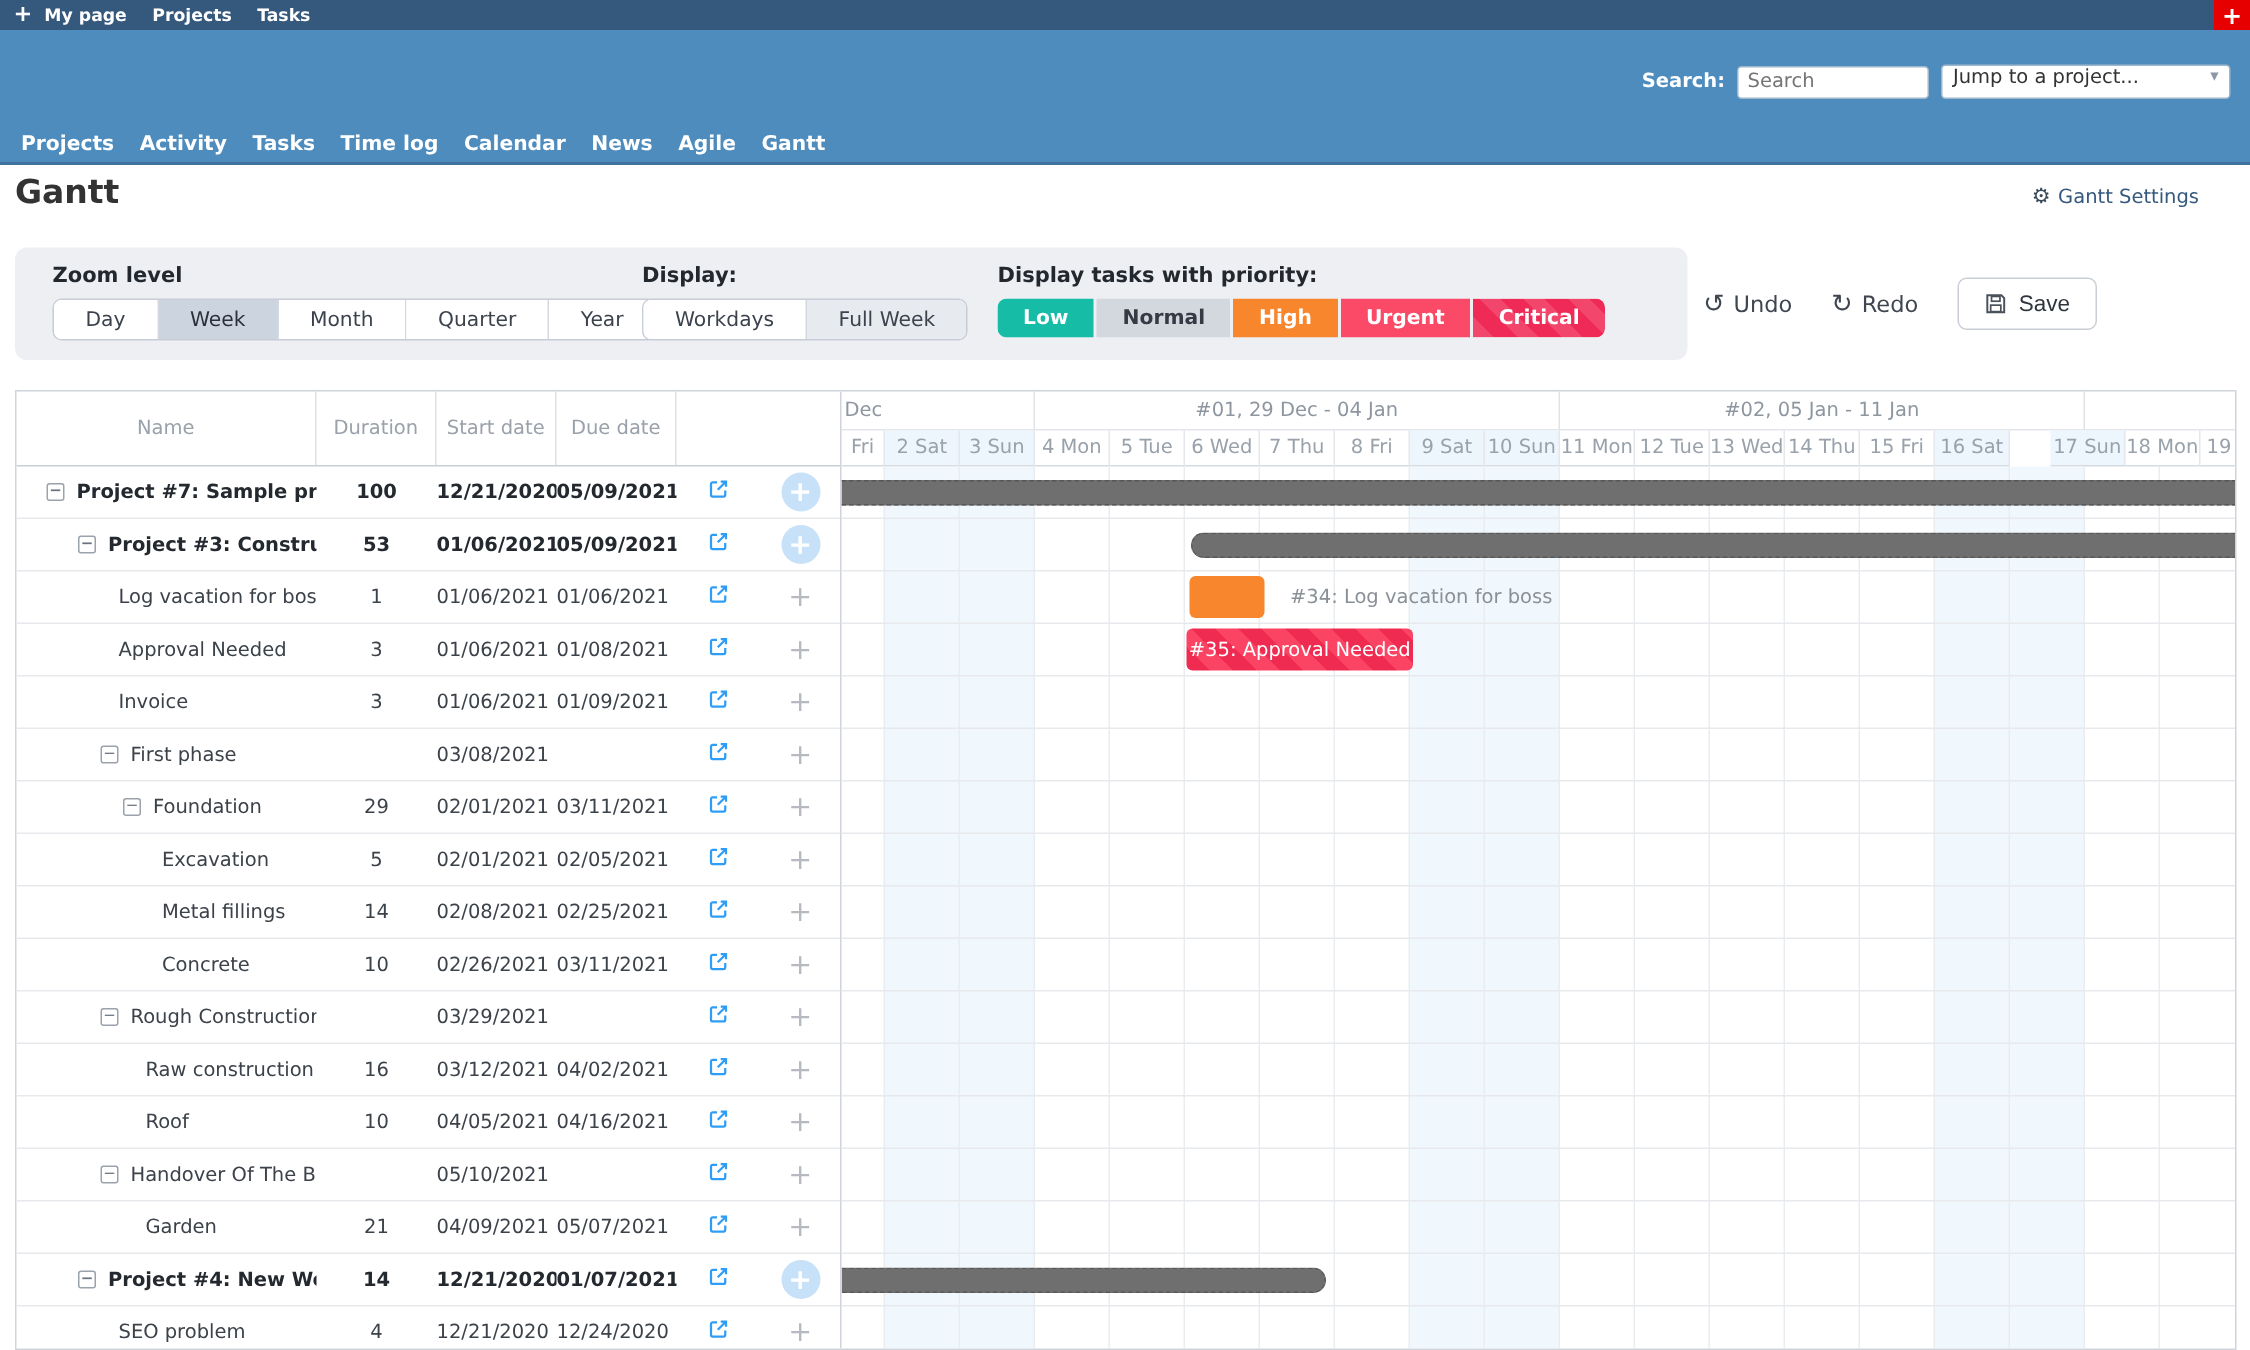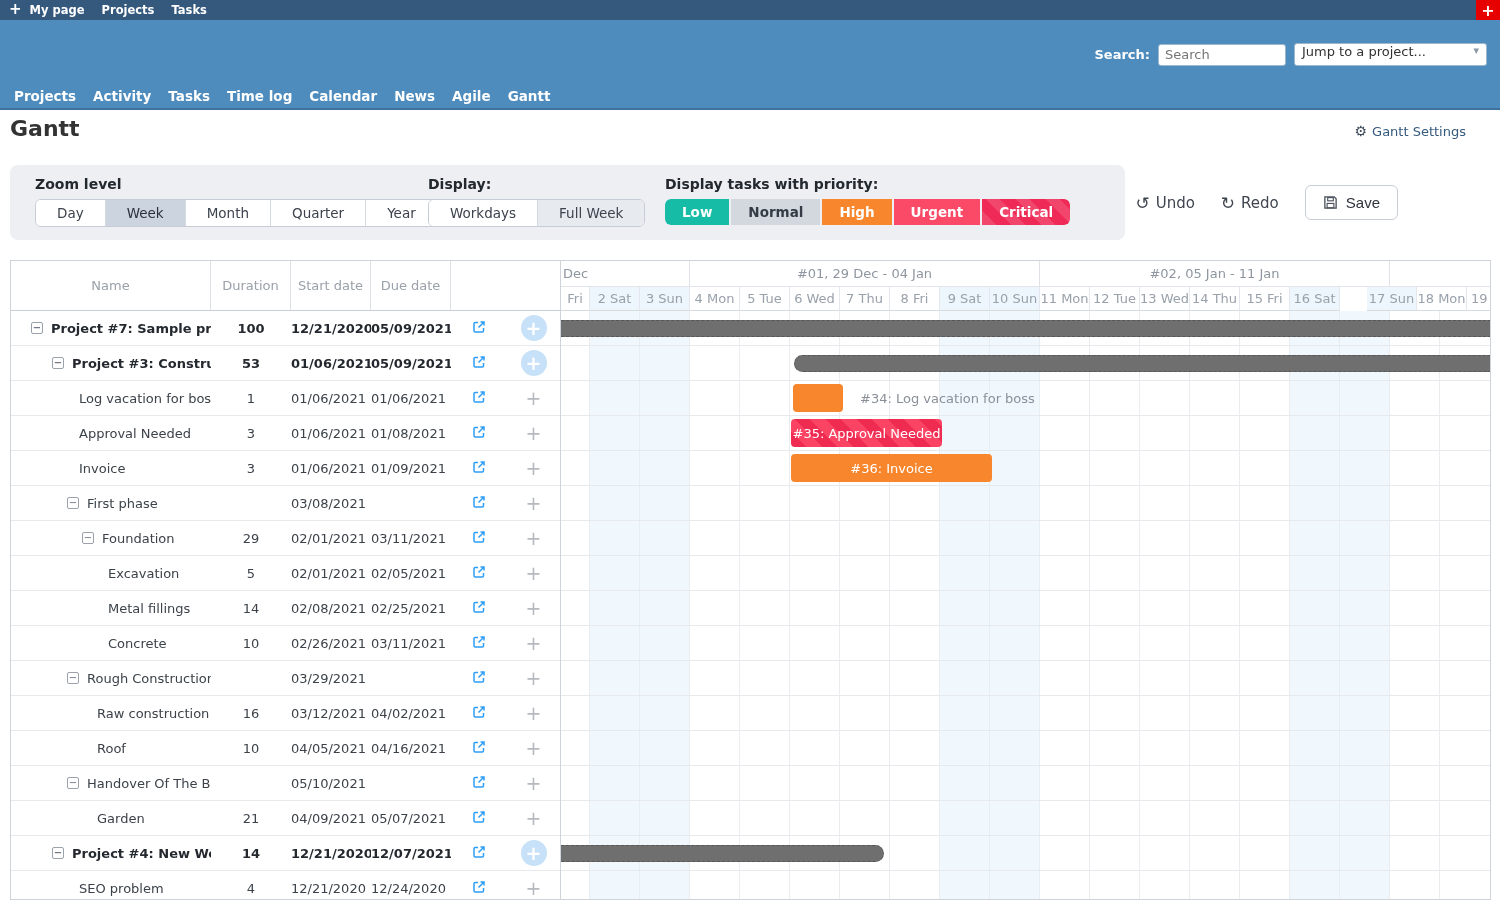--- a/index.html
+++ b/index.html
@@ -465,21 +465,21 @@
             <span class="plus-plain">+</span>
           </div>
         </div>
         <div class="t-row bold">
           <div class="c-name" style="padding-left: 41px;">
             <span class="collapse-box">−</span>
             <span>Project #4: New Website</span>
           </div>
           <div class="c-dur">14</div>
           <div class="c-start">12/21/2020</div>
-          <div class="c-due">12/07/2021</div>
+          <div class="c-due">01/07/2021</div>
           <div class="c-link">
             <span><svg class="link-icon-svg" width="16" height="16" viewBox="0 0 16 16">
                 <path d="M7 3.5H4.2c-.7 0-1.2.5-1.2 1.2v7.1c0 .7.5 1.2 1.2 1.2h7.1c.7 0 1.2-.5 1.2-1.2V9" fill="none" stroke="#2e9df7" stroke-width="1.5"></path>
                 <path d="M9.5 3h3.5v3.5M12.7 3.3 7.5 8.5" fill="none" stroke="#2e9df7" stroke-width="1.5"></path>
               </svg></span>
           </div>
           <div class="c-plus">
             <span class="plus-circle">+</span>
           </div>
         </div>
@@ -571,17 +571,16 @@
         <div class="chart-rowline" style="top: 420px;"></div>
         <div class="chart-rowline" style="top: 455px;"></div>
         <div class="chart-rowline" style="top: 490px;"></div>
         <div class="chart-rowline" style="top: 525px;"></div>
         <div class="chart-rowline" style="top: 560px;"></div>
         <div class="bar bar-project" style="left: 0px; width: 930px; top: 9px;"></div>
         <div class="bar bar-project round-left" style="left: 233px; width: 697px; top: 44px;"></div>
         <div class="bar bar-task bar-high" style="left: 232px; width: 50px; top: 73px;"></div>
         <span class="bar-label-right" style="left: 299px; top: 80px;">#34: Log vacation for boss</span>
         <div class="bar bar-task bar-critical" style="left: 230px; width: 151px; top: 108px;">#35: Approval Needed</div>
-        <div class="bar bar-task bar-high" style="left: 230px; width: 201px; top: 143px;">#36: Invoice</div>
         <div class="bar bar-project round-right" style="left: 0px; width: 323px; top: 534px;"></div>
       </div>
   </div>
 </div>
 
 </body></html>

